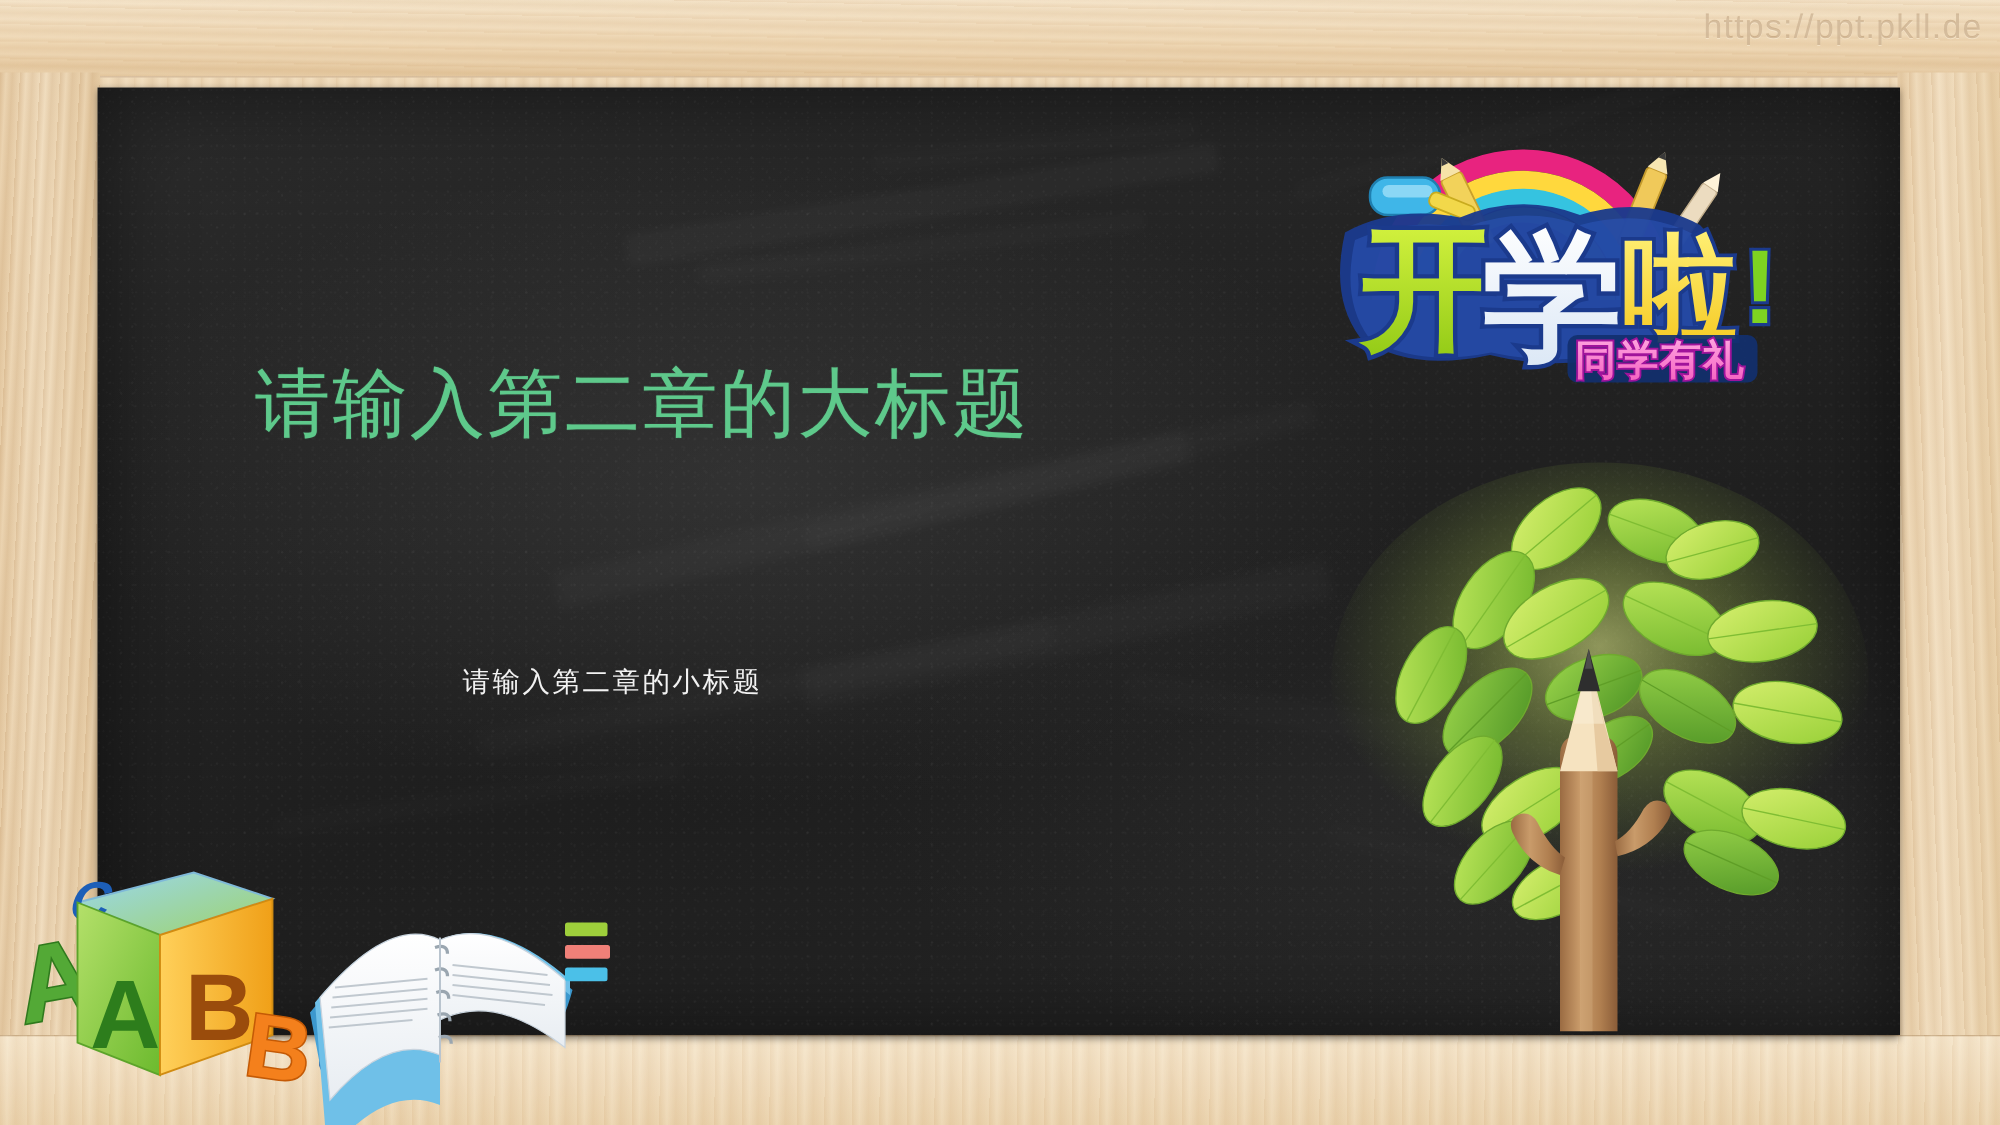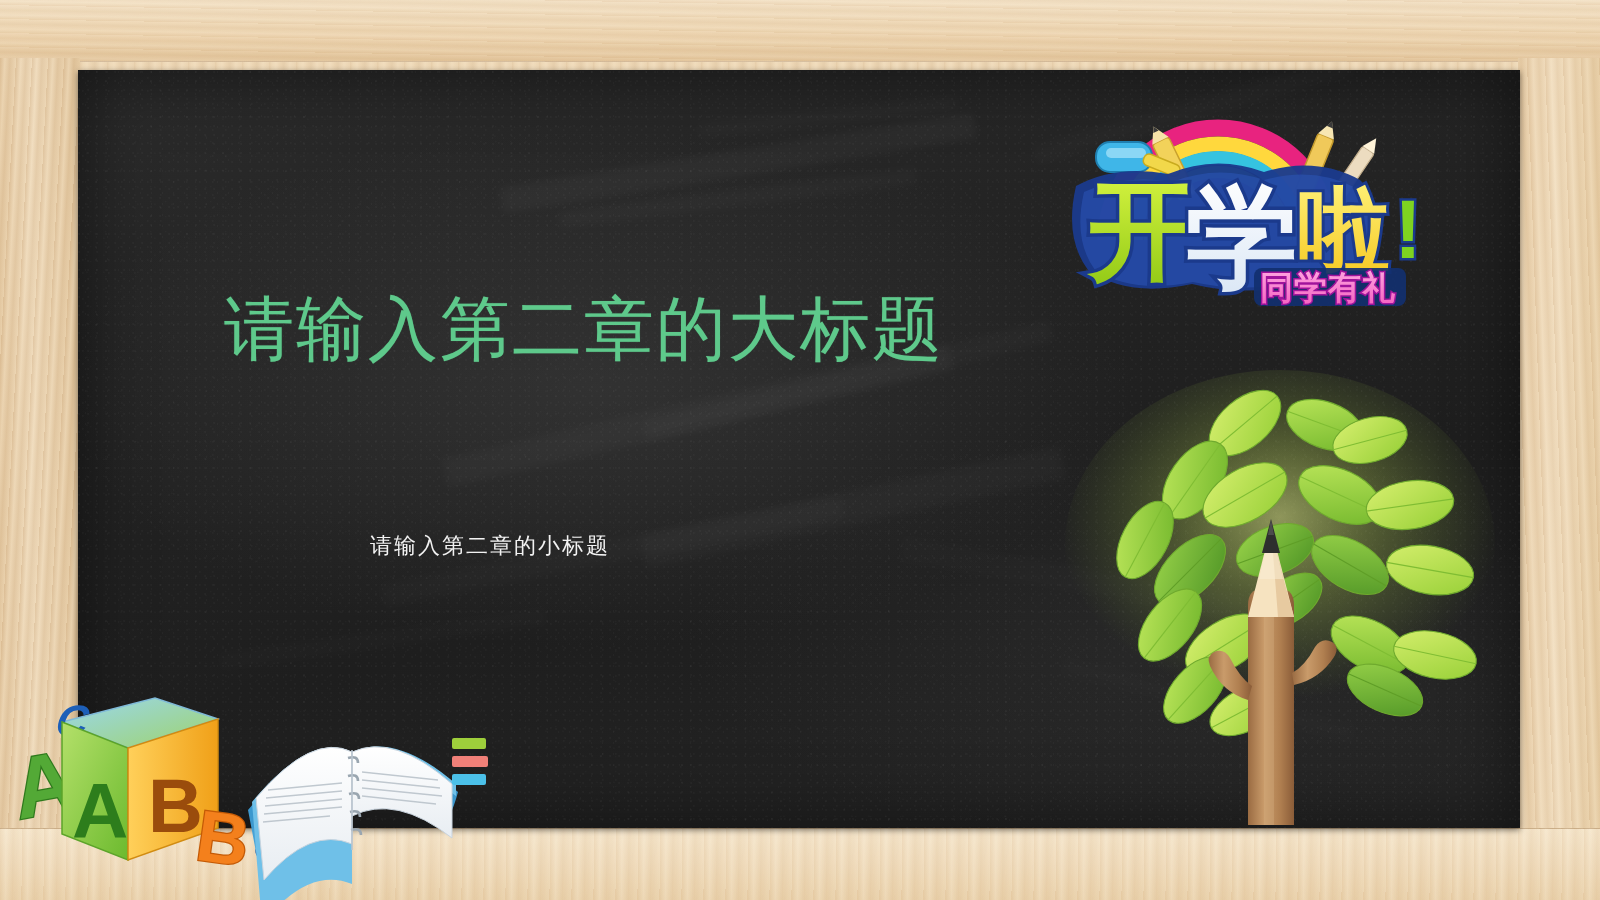--- a/index.html
+++ b/index.html
@@ -105,22 +105,22 @@
   .sm5 { left:560px; top:420px; width:430px; height:34px; transform:rotate(-12deg); opacity:.42; }
   .sm6 { left:300px; top:470px; width:470px; height:22px; transform:rotate(-11deg); opacity:.30; }
   .sm7 { left:950px; top:30px;  width:330px; height:20px; transform:rotate(-16deg); opacity:.28; }
   .sm8 { left:820px; top:500px; width:400px; height:26px; transform:rotate(10deg); opacity:.22; }
   .sm9 { left:140px; top:560px; width:330px; height:18px; transform:rotate(-8deg); opacity:.22; }
   .sm10{ left:980px; top:620px; width:300px; height:20px; transform:rotate(13deg); opacity:.18; }
   .sm11{ left:620px; top:40px;  width:260px; height:14px; transform:rotate(-6deg); opacity:.30; }
 
   
   .title {
-    position:absolute; left:224px; top:283px;
-    font-size:70px; font-weight:400; letter-spacing:2px;
+    position:absolute; left:204px; top:283px;
+    font-size:60px; font-weight:400; letter-spacing:2px;
     color:#5ec98b; white-space:nowrap;
     text-shadow:0 0 1px rgba(94,201,139,0.5);
   }
   .subtitle {
     position:absolute; left:370px; top:531px;
     font-size:22px; font-weight:300; letter-spacing:2px;
     color:#f2f2f2; white-space:nowrap;
   }
 
   
@@ -167,20 +167,21 @@
     <div class="smudge sm7"></div>
     <div class="smudge sm8"></div>
     <div class="smudge sm9"></div>
     <div class="smudge sm10"></div>
     <div class="smudge sm11"></div>
   </div>
 
   <div class="title">请输入第二章的大标题</div>
   <div class="subtitle">请输入第二章的小标题</div>
 
+  <div class="watermark">https://ppt.pkll.de</div>
 
   <div class="logo">
     <svg viewBox="0 0 400 215" xmlns="http://www.w3.org/2000/svg">
       <defs>
         <linearGradient id="gGreen" x1="0" y1="0" x2="0" y2="1">
           <stop offset="0%" stop-color="#d8f542"></stop>
             <stop offset="100%" stop-color="#8fc814"></stop>
         </linearGradient>
         <linearGradient id="gYel" x1="0" y1="0" x2="0" y2="1">
           <stop offset="0%" stop-color="#fff27a"></stop>

